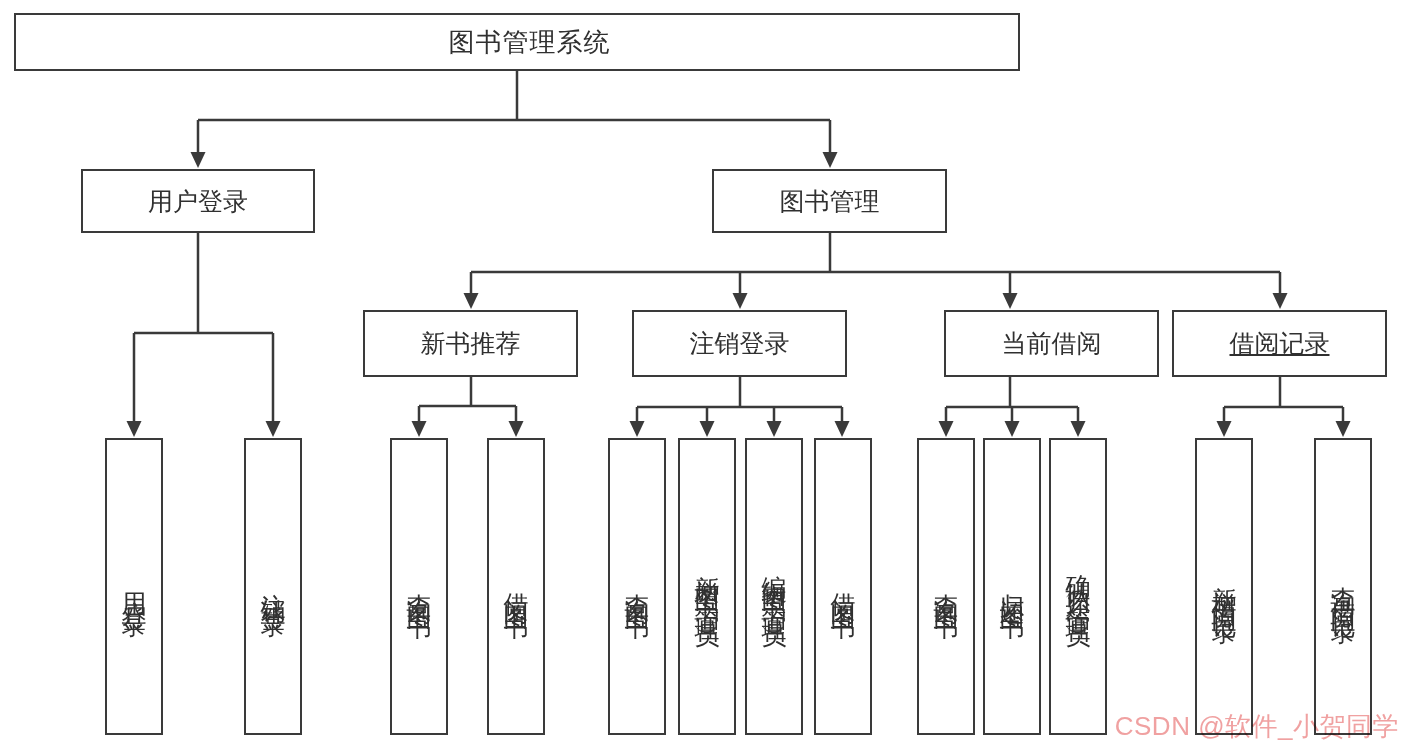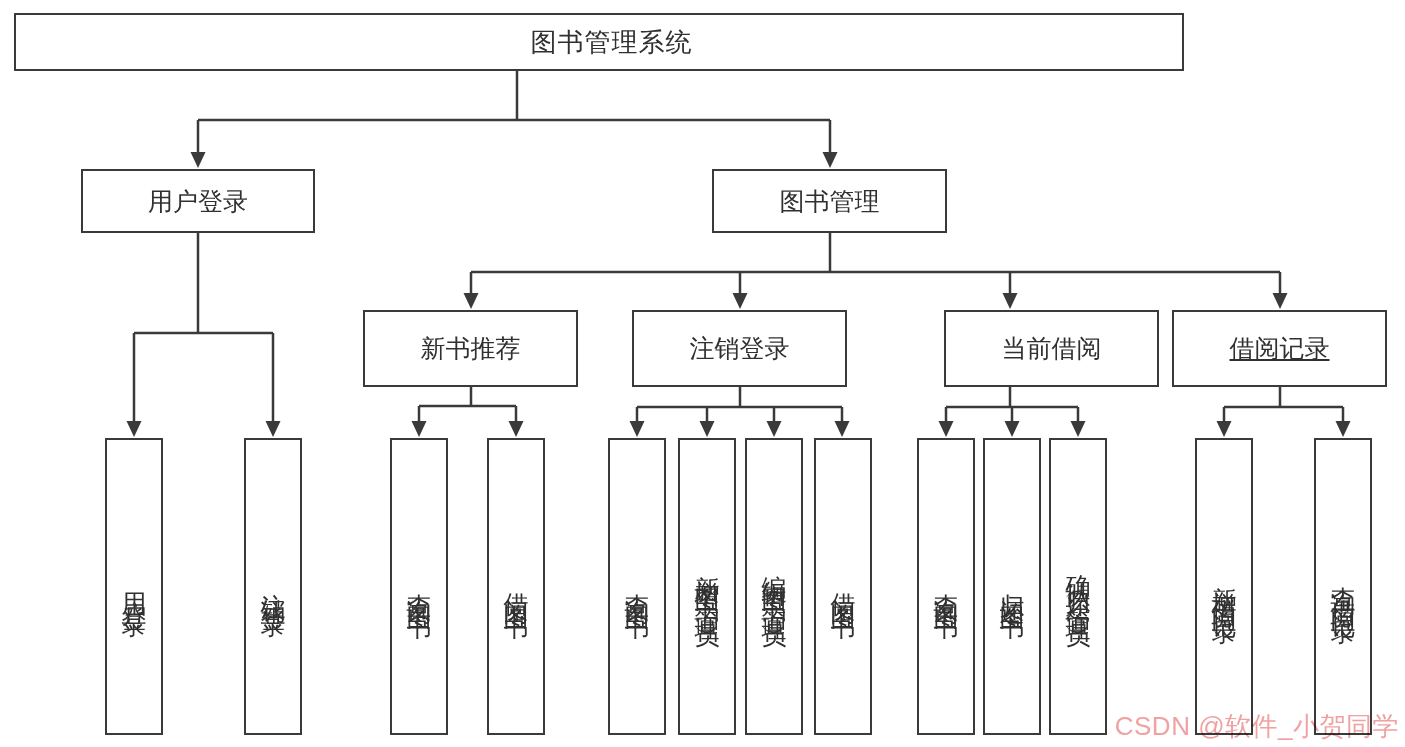--- a/index.html
+++ b/index.html
@@ -21,31 +21,31 @@
     box-sizing: border-box;
     border: 2.5px solid var(--box_border, #3a3a3a);
     background: #ffffff;
     display: flex;
     align-items: center;
     justify-content: center;
     color: var(--text, #303030);
   }
   .box-root {
     left: 14px; top: 13px;
-    width: 1170px; height: 58px;
+    width: 1006px; height: 58px;
     font-size: 26px;
     letter-spacing: 1px;
     padding-left: 25px;
   }
   .box-l2 {
     top: 169px; height: 64px;
     font-size: 25px;
   }
   .box-l3 {
-    top: 310px; height: 77px; width: 215px;
+    top: 310px; height: 67px; width: 215px;
     font-size: 25px;
   }
   .box-leaf {
     top: 438px; height: 297px; width: 58px;
   }
   .vtext {
     writing-mode: vertical-rl;
     text-orientation: mixed;
     font-size: 25px;
     letter-spacing: 7px;

